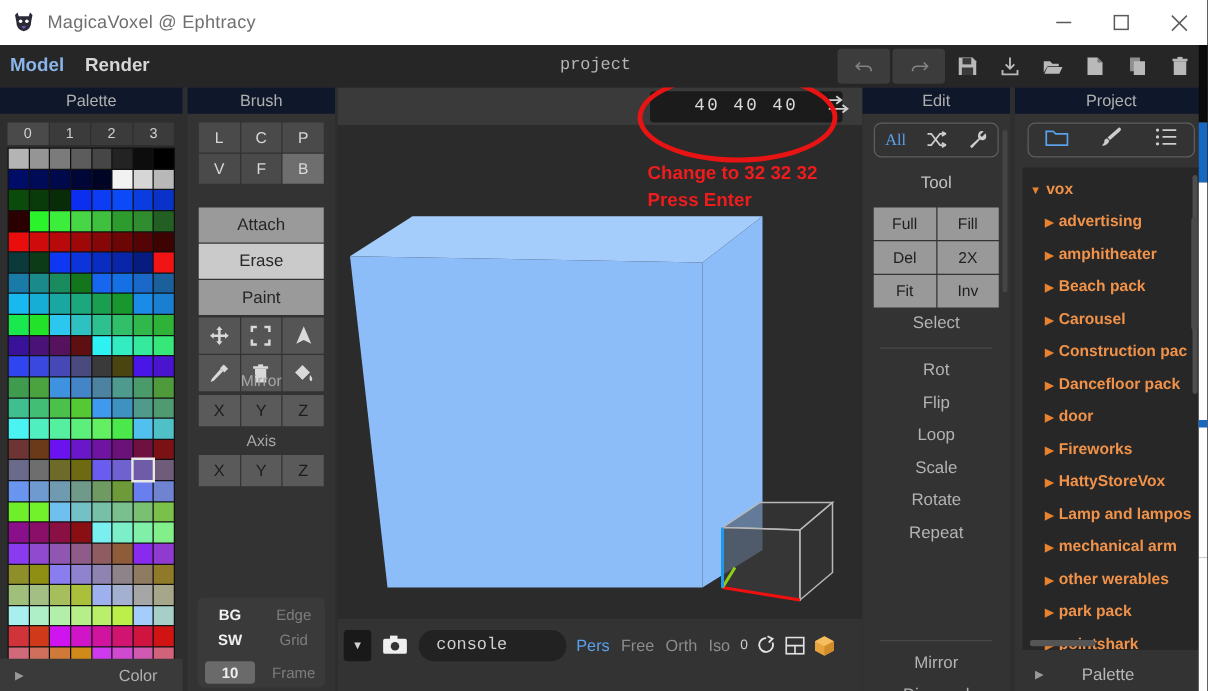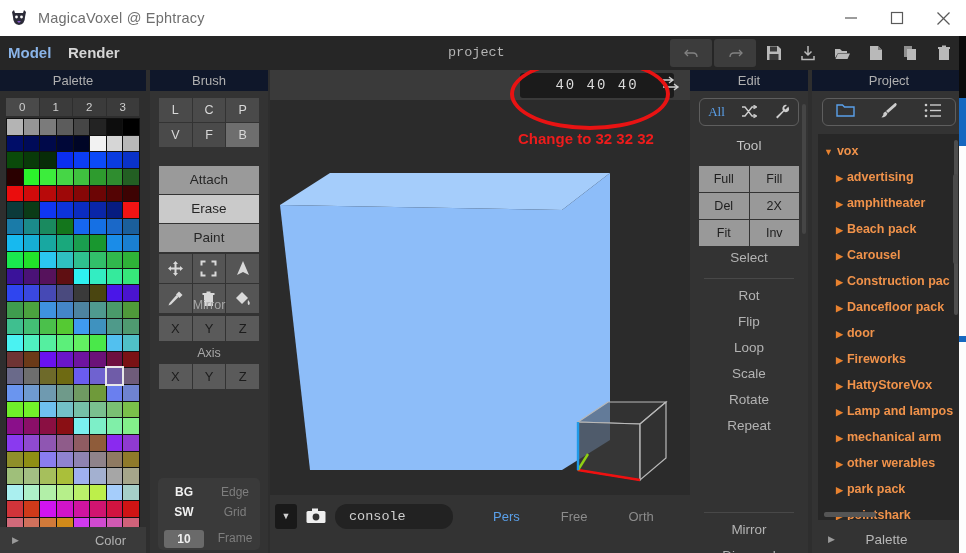--- a/index.html
+++ b/index.html
@@ -116,21 +116,21 @@
   .vbar { position:absolute; left:5px; top:8px; height:26px; display:flex;
     align-items:center; gap:7px; }
   .vdrop { width:22px; height:25px; background:#191919; border-radius:3px;
     display:flex; align-items:center; justify-content:center; color:#d0d0d0;
     font-size:9px; }
   .vcam { width:24px; height:25px; display:flex; align-items:center;
     justify-content:center; color:#efefef; }
   .vinput { width:118px; height:25px; background:#222; border-radius:12px;
     color:#cfcfcf; font-size:13.5px; line-height:25px; padding-left:14px;
     font-family:"Liberation Mono", monospace; }
-  .vmode { font-size:13px; color:#8c8c8c; padding:0 1px;margin-left:32px; }
+  .vmode { font-size:13px; color:#8c8c8c; padding:0 1px; }
   .vmode.act { color:#5aa0ea; }
   .vnum { font-size:11px; color:#cfcfcf; }
   .vic { color:#e2e2e2; display:flex; align-items:center; }
 
   
   .edit-panel { position:absolute; left:690px; top:70px; width:118px;
     height:483px; background:#333333; }
   .pill { position:absolute; left:9px; width:100px; height:28px;
     border:1px solid #5e5e5e; border-radius:6px; display:flex;
     align-items:center; justify-content:space-around; }
@@ -615,20 +615,21 @@
       <polygon points="10,30 72,32 72,88 10,78" fill="#3b3b3b" fill-opacity="0.75" stroke="#b9b9b9" stroke-width="1.2"></polygon>
       <polygon points="72,32 98,10 98,66 72,88" fill="#363636" fill-opacity="0.6" stroke="#b9b9b9" stroke-width="1.2"></polygon>
       <line x1="10" y1="78" x2="72" y2="88" stroke="#f01010" stroke-width="2.4"></line>
       <line x1="10" y1="78" x2="20" y2="62" stroke="#8fd014" stroke-width="2.4"></line>
       <line x1="10" y1="78" x2="10" y2="30" stroke="#1f9ae8" stroke-width="2.4"></line>
     </svg>
 
     <div class="annot-circle"></div>
     <div class="annot-text">
       <div>Change to 32 32 32</div>
+      <div>Press Enter</div>
     </div>
 
     <div class="vp-bottom">
       <div class="vbar">
         <div class="vdrop">▼</div>
         <div class="vcam">
           <svg width="20" height="16" viewBox="0 0 20 16">
               <rect x="0.5" y="3" width="19" height="12" rx="1.5" fill="#efefef"></rect>
               <rect x="6" y="0.5" width="6" height="3" fill="#efefef"></rect>
               <circle cx="10" cy="9" r="3.4" fill="#333"></circle>

